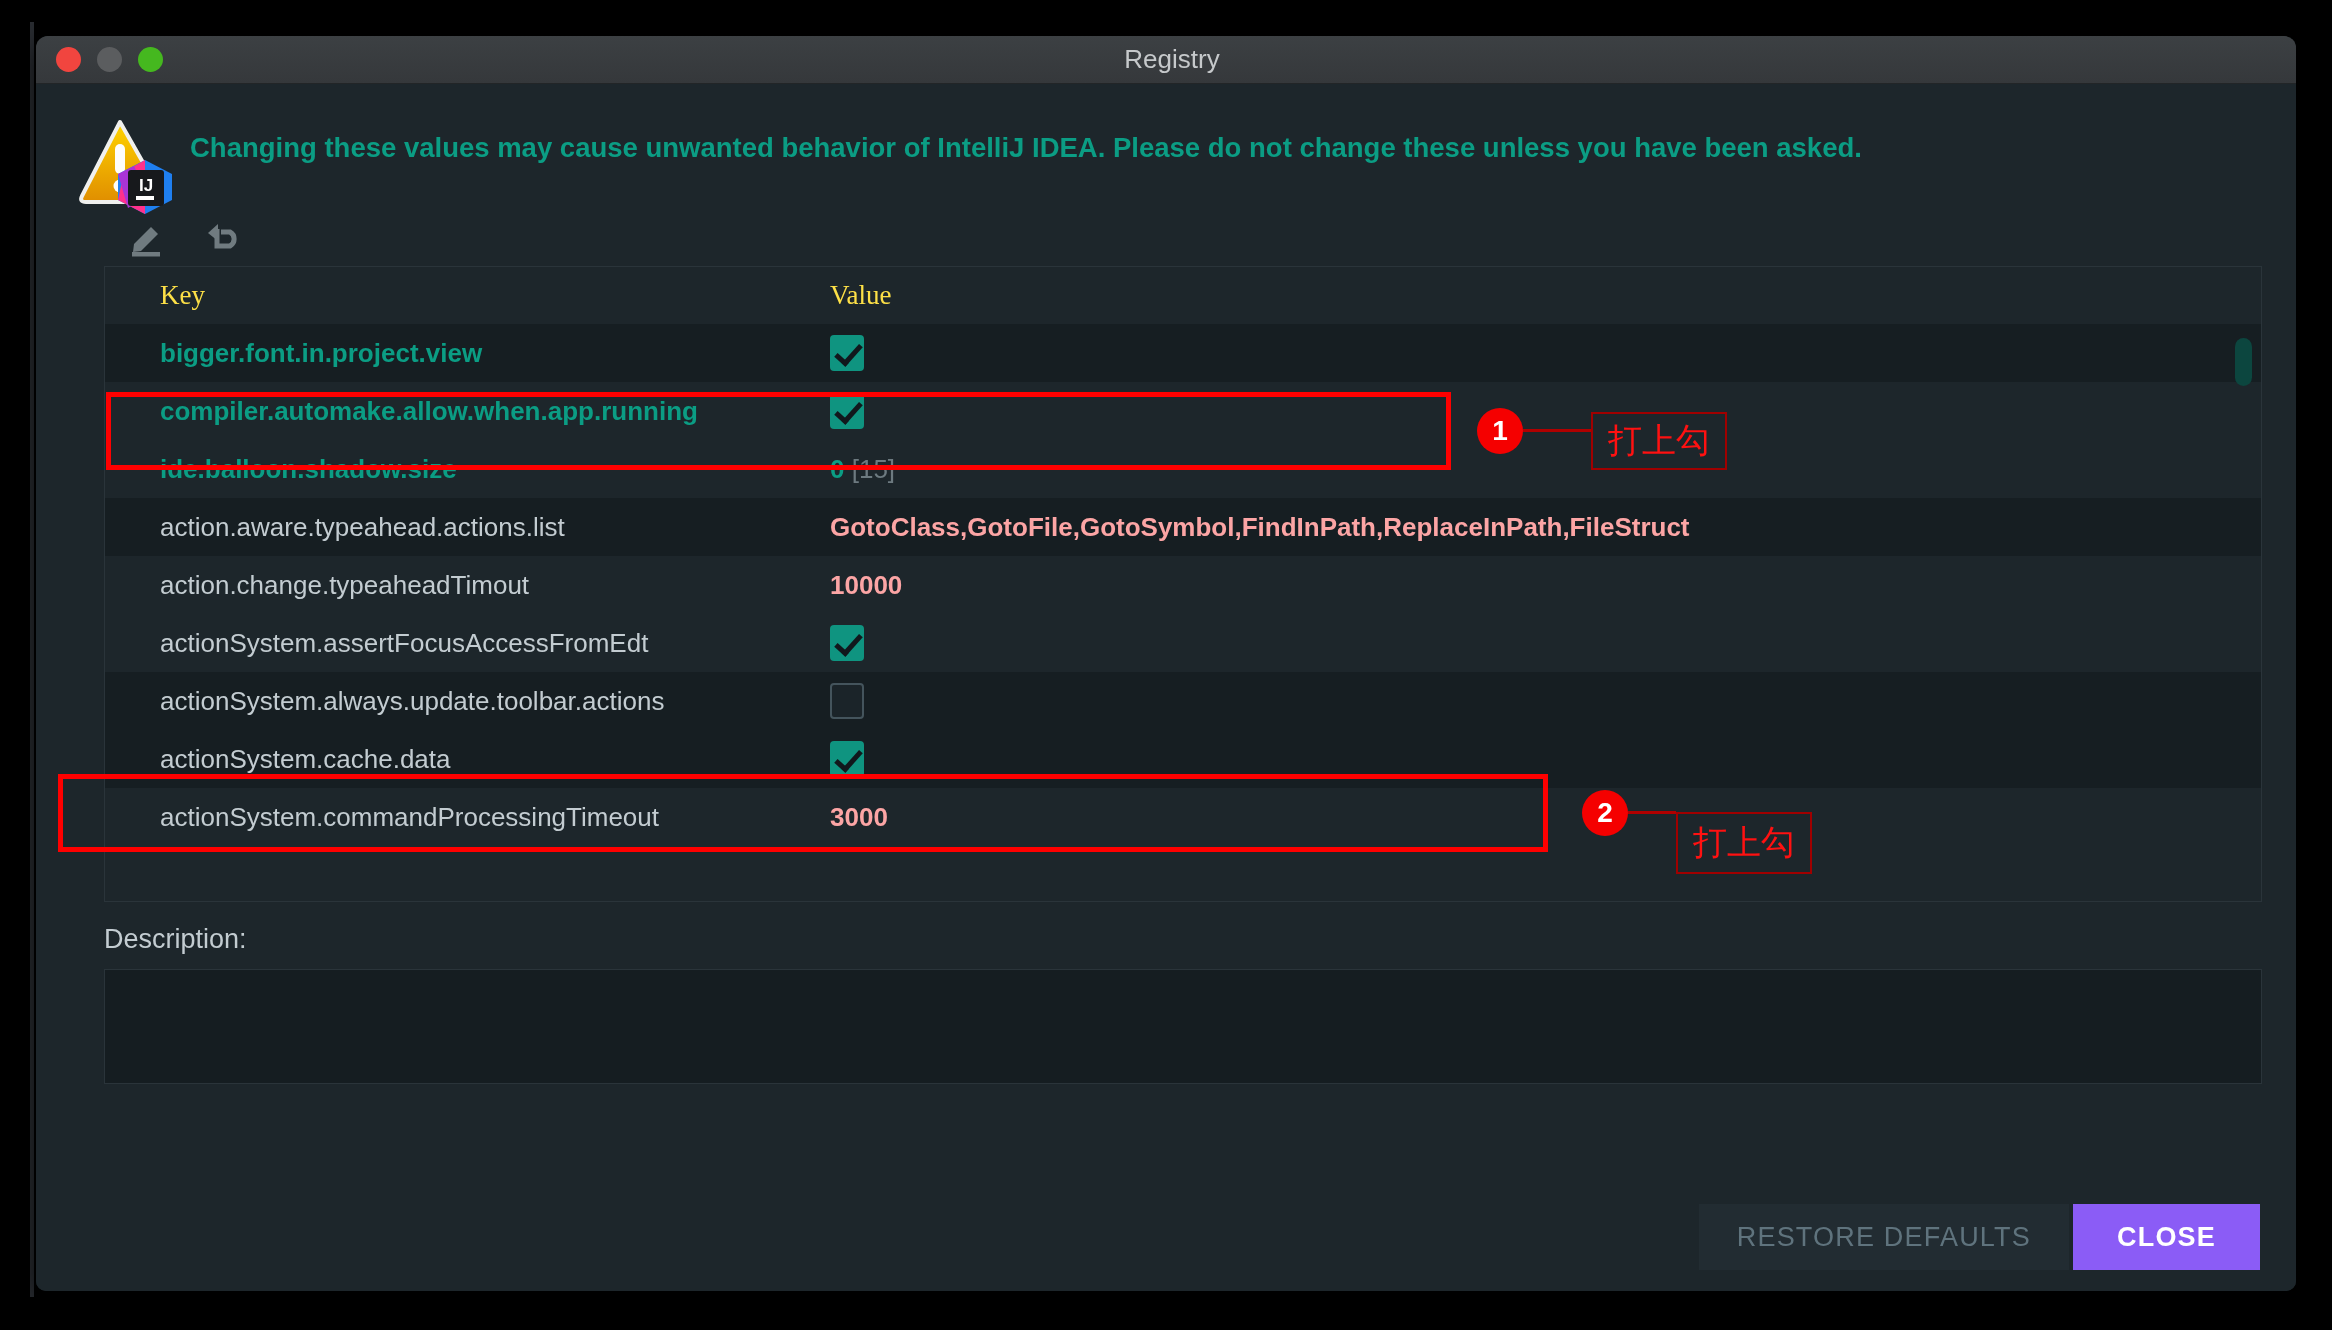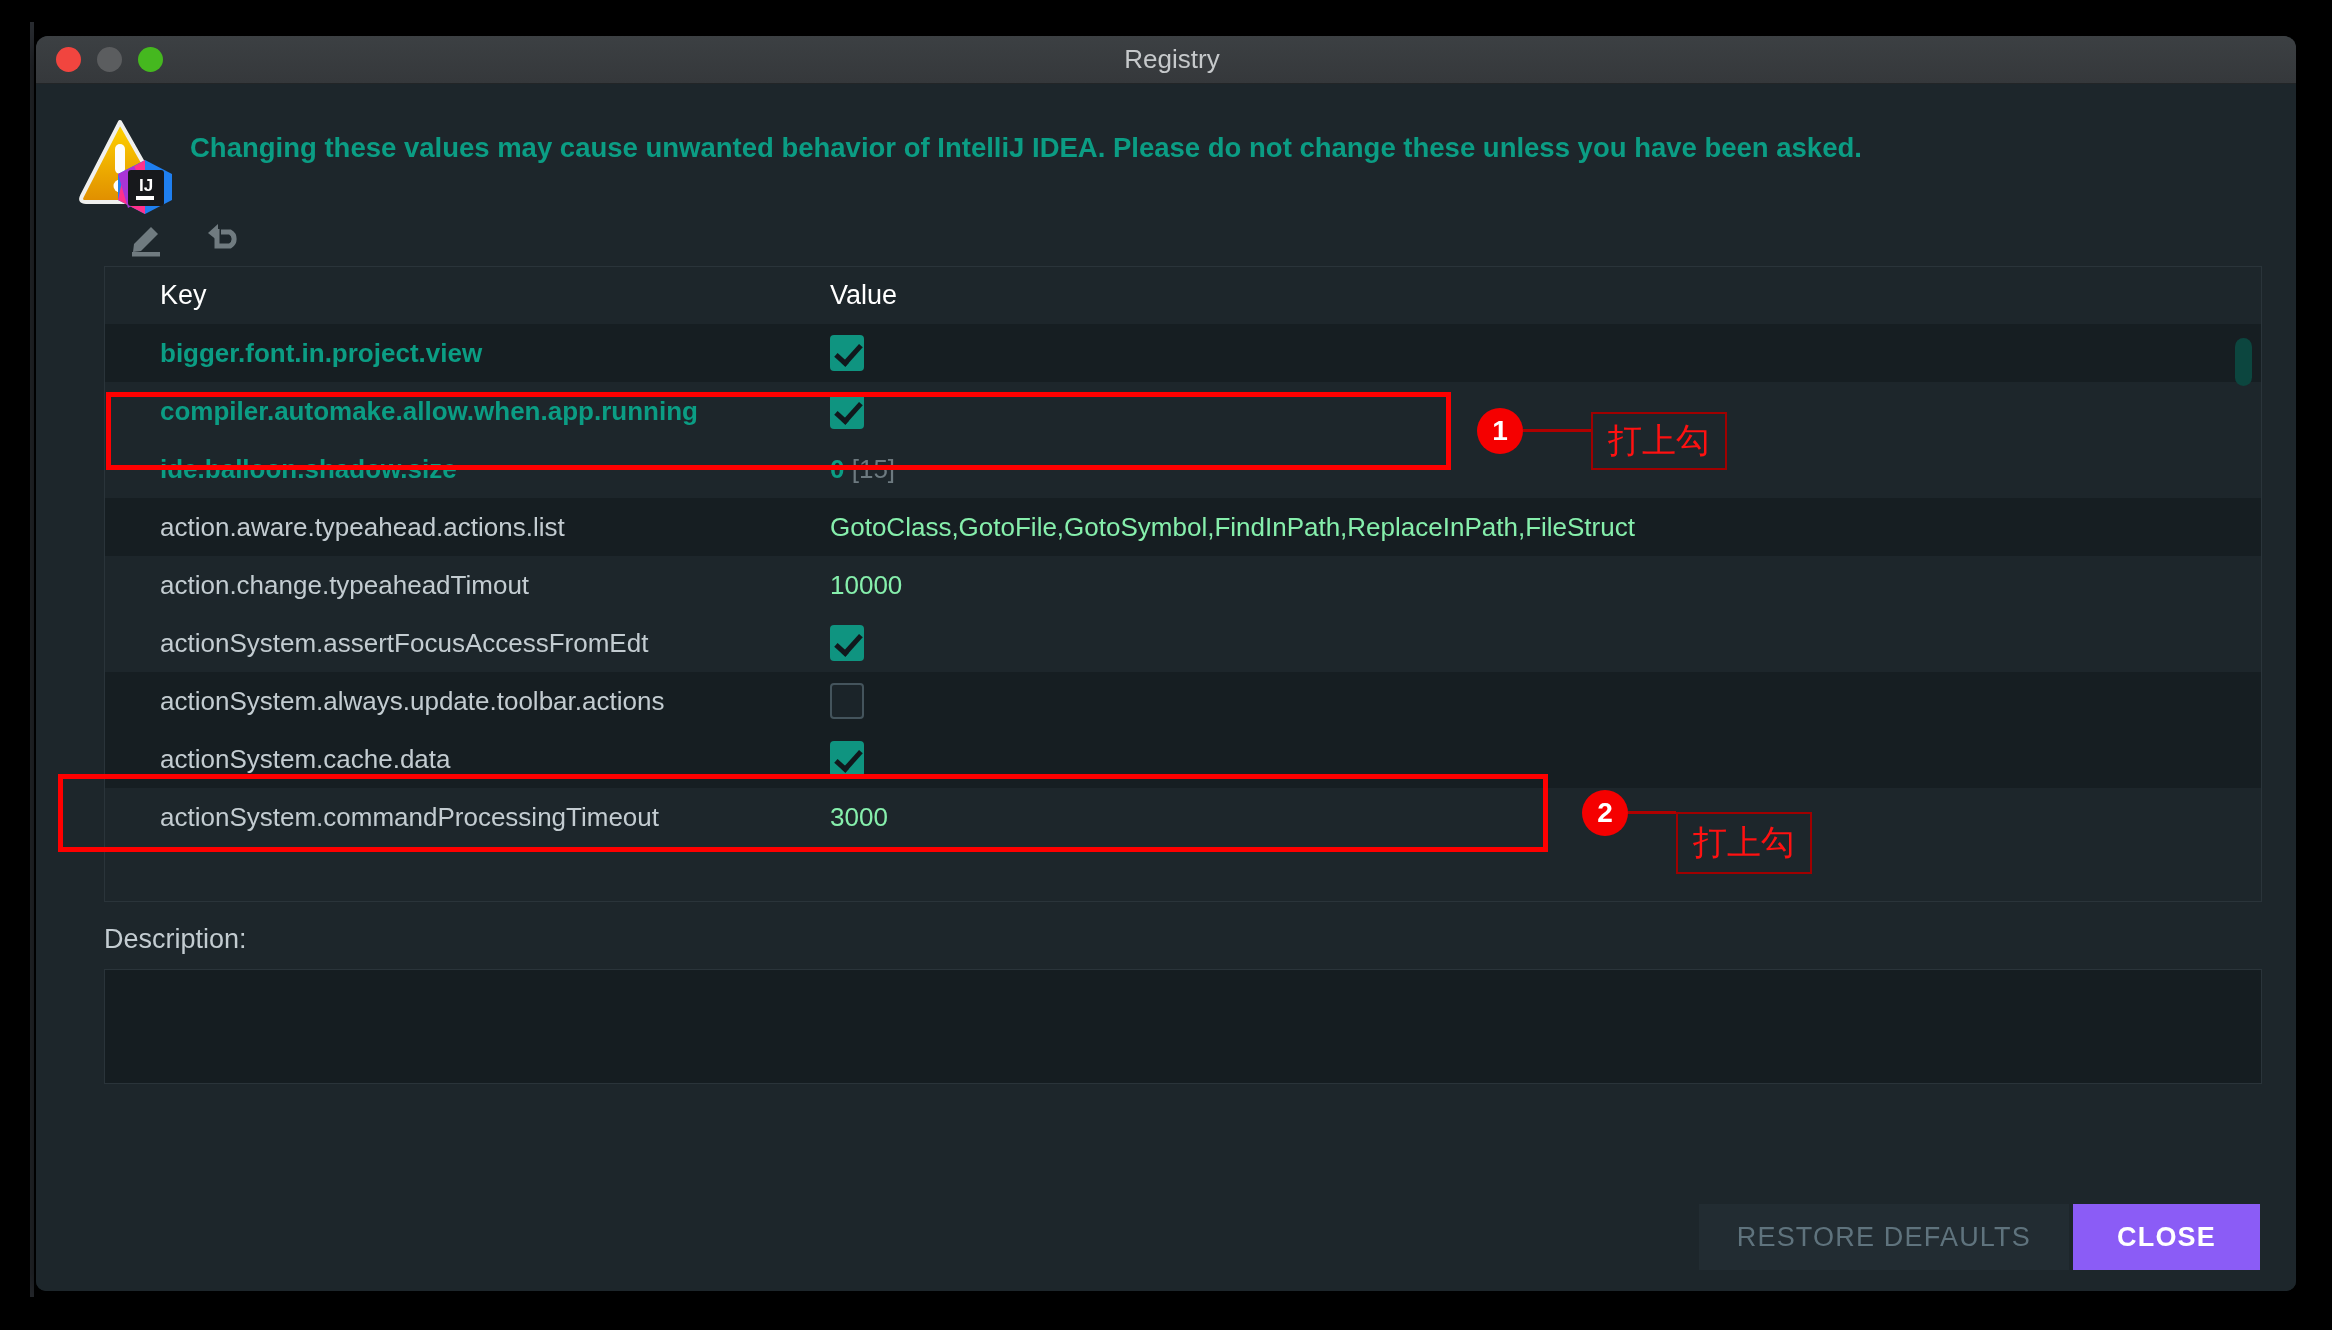--- a/index.html
+++ b/index.html
@@ -142,22 +142,22 @@
     overflow: hidden;
   }
   .thead {
     display: flex;
     height: 57px;
     align-items: center;
     background: #1d262b;
   }
   .th {
     font-size: 27px;
-    color: #ffffff;
-    font-family: Liberation Sans, sans-serif;
+    color: #fde047;
+    font-family: Liberation Serif, serif;
   }
   .th.key { padding-left: 55px; width: 715px; box-sizing: border-box; }
   .th.value { padding-left: 10px; }
 
   .trow {
     display: flex;
     align-items: center;
     height: 58px;
     box-sizing: border-box;
   }
@@ -174,24 +174,25 @@
     font-family: "Liberation Sans", sans-serif;
   }
   .cell-key.modified {
     color: #0b9d84;
     font-weight: bold;
   }
   .cell-val {
     flex: 1;
     padding-left: 10px;
     font-size: 26px;
-    color: #86efac;
+    color: #fca5a5;
     white-space: nowrap;
     overflow: hidden;
     font-family: "Liberation Sans", sans-serif;
+    font-weight: bold;
   }
   .cell-val.modified { color: #0b9d84; font-weight: bold; }
   .dimval { color: #6d7a80; font-weight: normal; }
 
   .cbox {
     width: 34px;
     height: 36px;
     border-radius: 4px;
     box-sizing: border-box;
     position: relative;

